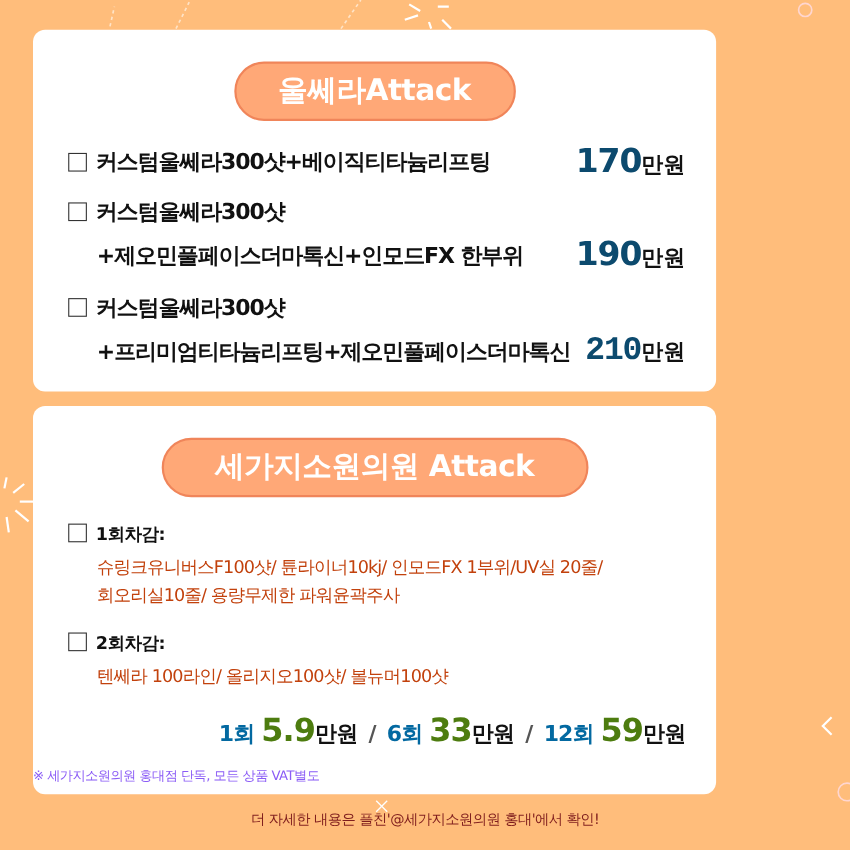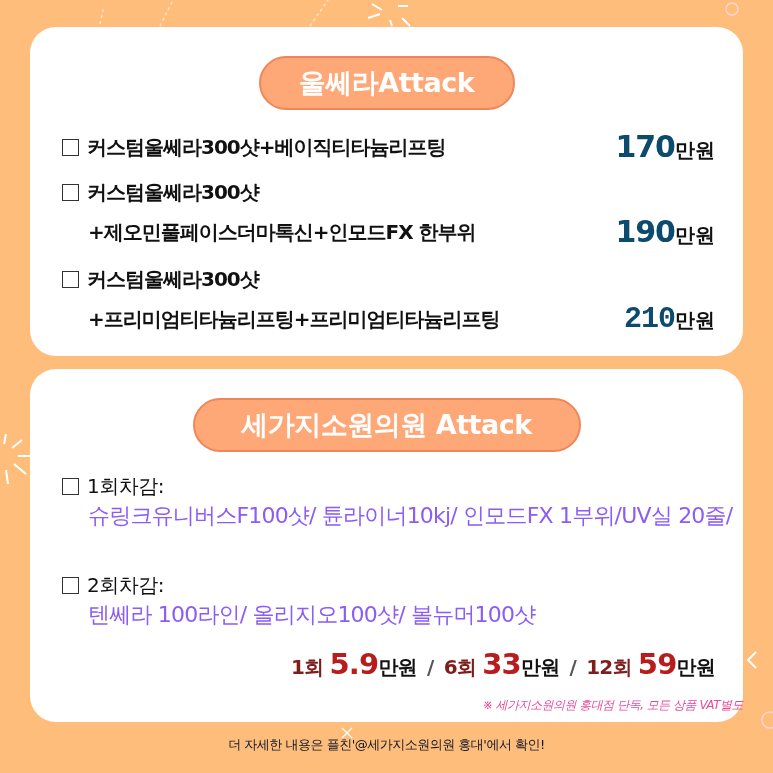--- a/index.html
+++ b/index.html
@@ -6,23 +6,23 @@
   html, body { width: 773px; height: 773px; overflow: hidden; }
   body {
     background: #FFBD7B;
     font-family: "DejaVu Sans", "Liberation Sans", sans-serif;
     position: relative;
     color: #111;
   }
   .deco { position: absolute; pointer-events: none; }
   .card {
     position: absolute;
-    left: 30px; width: 713px;
+    left: 30px; width: 621px;
     background: #ffffff;
-    border-radius: 26px;
+    border-radius: 11px;
   }
   #card1 { top: 27px; height: 329px; }
   #card2 { top: 369px; height: 353px; }
   .pill {
     position: absolute;
     left: 50%; transform: translateX(-50%);
     background: #FFA877;
     border: 2px solid #F0855A;
     border-radius: 30px;
     color: #fff;
@@ -42,37 +42,37 @@
     font-size: 20px; font-weight: bold; letter-spacing: -1px; white-space: nowrap;
     height: 40px; line-height: 40px;
   }
   .item-line.cont { padding-left: 26px; }
   .price {
     position: absolute; right: 0; white-space: nowrap;
     font-weight: bold; line-height: 40px;
   }
   .price .num { color: #0c4a6e; font-size: 30px; letter-spacing: -1px; }
   .price .unit { color: #111; font-size: 20px; }
-  .sub-title { font-size: 20px; font-weight: normal; letter-spacing: -0.5px; height: 34px; line-height: 34px; }
-  .sub-desc { font-size: 22px; color: #8b5cf6; padding-left: 26px; line-height: 25px; letter-spacing: -0.8px; white-space: nowrap; }
+  .sub-title { font-size: 16px; font-weight: bold; letter-spacing: -0.5px; height: 34px; line-height: 34px; }
+  .sub-desc { font-size: 16px; color: #c2410c; padding-left: 26px; line-height: 25px; letter-spacing: -0.8px; white-space: nowrap; }
   .session-prices {
     position: absolute; right: 28px; top: 278px; white-space: nowrap; font-weight: bold;
     font-size: 20px; letter-spacing: -0.8px;
   }
-  .session-prices .lbl { color: #7f1d1d; }
-  .session-prices .num { color: #b91c1c; font-size: 29px; }
+  .session-prices .lbl { color: #0369a1; }
+  .session-prices .num { color: #4d7c0f; font-size: 29px; }
   .session-prices .unit { color: #111; }
   .session-prices .sep { color: #555; margin: 0 4px; }
   .note {
-    position: absolute; left: 0; right: 0; top: 328px; text-align: right;
-    font-size: 12px; color: #ec4899; letter-spacing: -0.5px; font-style: italic;
+    position: absolute; left: 0; right: 0; top: 328px; text-align: left;
+    font-size: 12px; color: #8b5cf6; letter-spacing: -0.5px;
   }
   .footer {
     position: absolute; left: 0; right: 0; top: 736px; text-align: center;
-    font-size: 13px; color: #0f172a; letter-spacing: -0.5px;
+    font-size: 13px; color: #7f1d1d; letter-spacing: -0.5px;
   }
 </style>
 </head>
 <body>
 
 <svg class="deco" style="left:90px;top:0;" width="100" height="30">
   <line x1="10" y1="24" x2="14" y2="6" stroke="#FFE4C8" stroke-width="1.5" stroke-dasharray="3 3"></line>
   <line x1="70" y1="26" x2="82" y2="2" stroke="#FFE4C8" stroke-width="1.5" stroke-dasharray="3 3"></line>
 </svg>
 <svg class="deco" style="left:300px;top:0;" width="40" height="30">
@@ -125,35 +125,36 @@
     <div class="item-line cont">+제오민풀페이스더마톡신+인모드FX 한부위</div>
     <div class="price" style="top:40px;">
       <span class="num">190</span><span class="unit">만원</span>
     </div>
   </div>
 
   <div class="item" style="top:232px;">
     <div class="item-line">
       <span class="cb"></span><span>커스텀울쎄라300샷</span>
     </div>
-    <div class="item-line cont">+프리미엄티타늄리프팅+프리미엄티타늄리프팅</div>
+    <div class="item-line cont">+프리미엄티타늄리프팅+제오민풀페이스더마톡신</div>
     <div class="price" style="top:40px;font-family:Liberation Mono, monospace;">
       <span class="num">210</span><span class="unit">만원</span>
     </div>
   </div>
 </div>
 
 <div class="card" id="card2">
   <div class="pill" id="pill2">세가지소원의원 Attack</div>
 
   <div class="item" style="top:100px;">
     <div class="sub-title">
       <span class="cb"></span><span>1회차감:</span>
     </div>
     <div class="sub-desc">슈링크유니버스F100샷/ 튠라이너10kj/ 인모드FX 1부위/UV실 20줄/</div>
+    <div class="sub-desc">회오리실10줄/ 용량무제한 파워윤곽주사</div>
   </div>
 
   <div class="item" style="top:199px;">
     <div class="sub-title">
       <span class="cb"></span><span>2회차감:</span>
     </div>
     <div class="sub-desc">텐쎄라 100라인/ 올리지오100샷/ 볼뉴머100샷</div>
   </div>
 
   <div class="session-prices">

